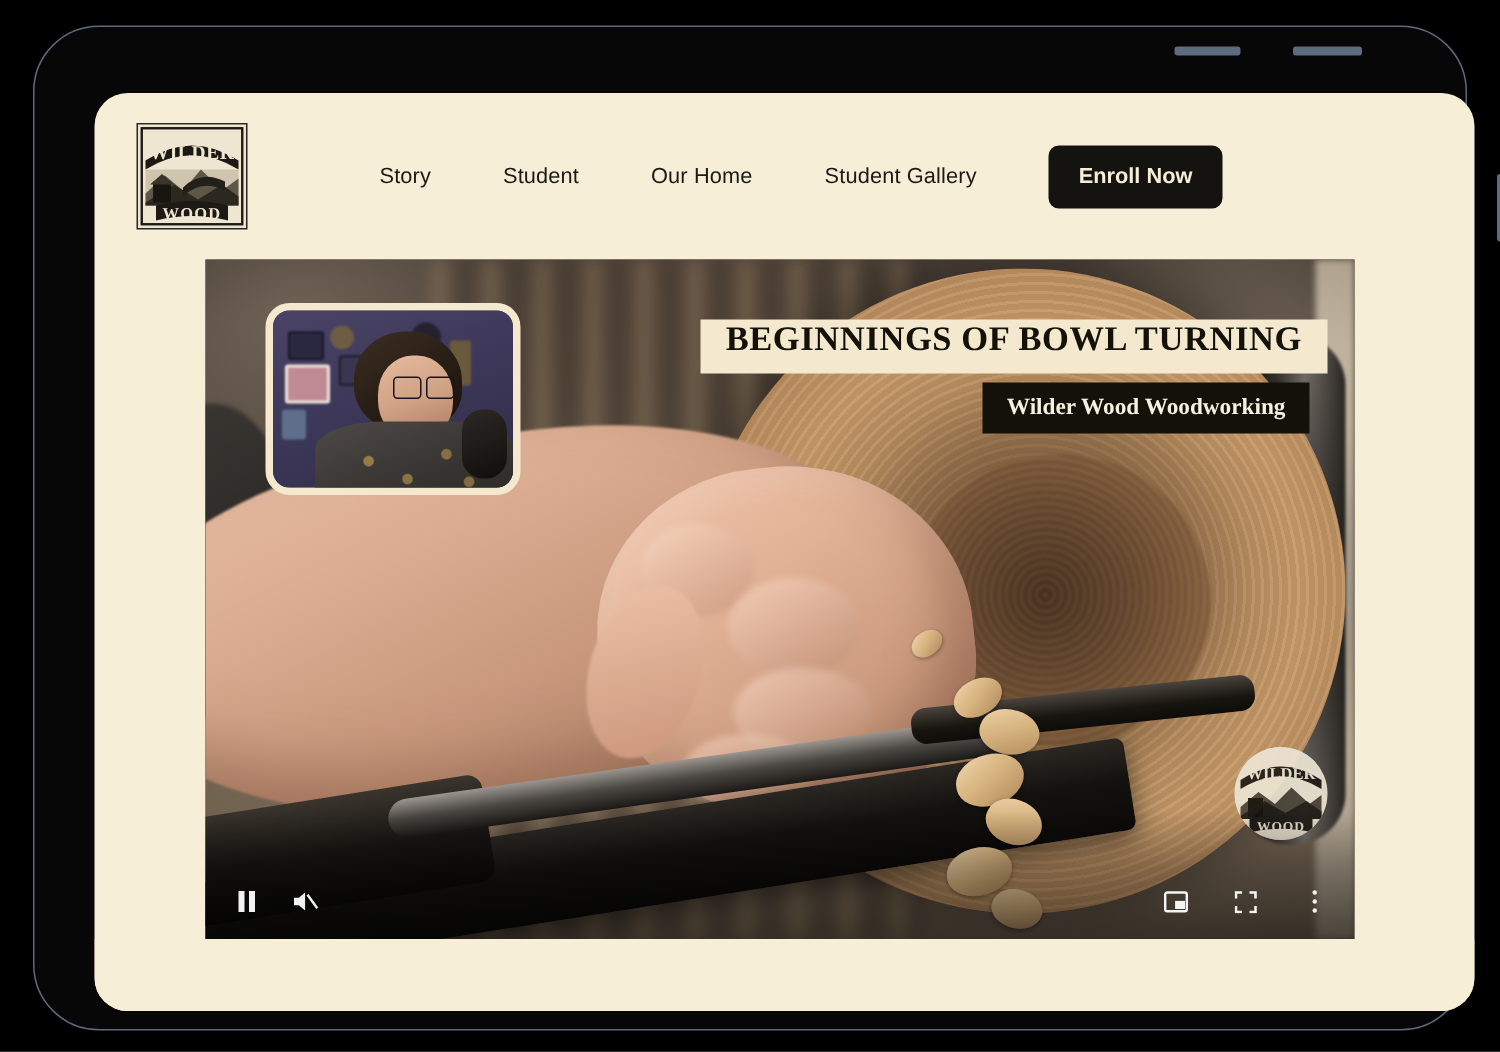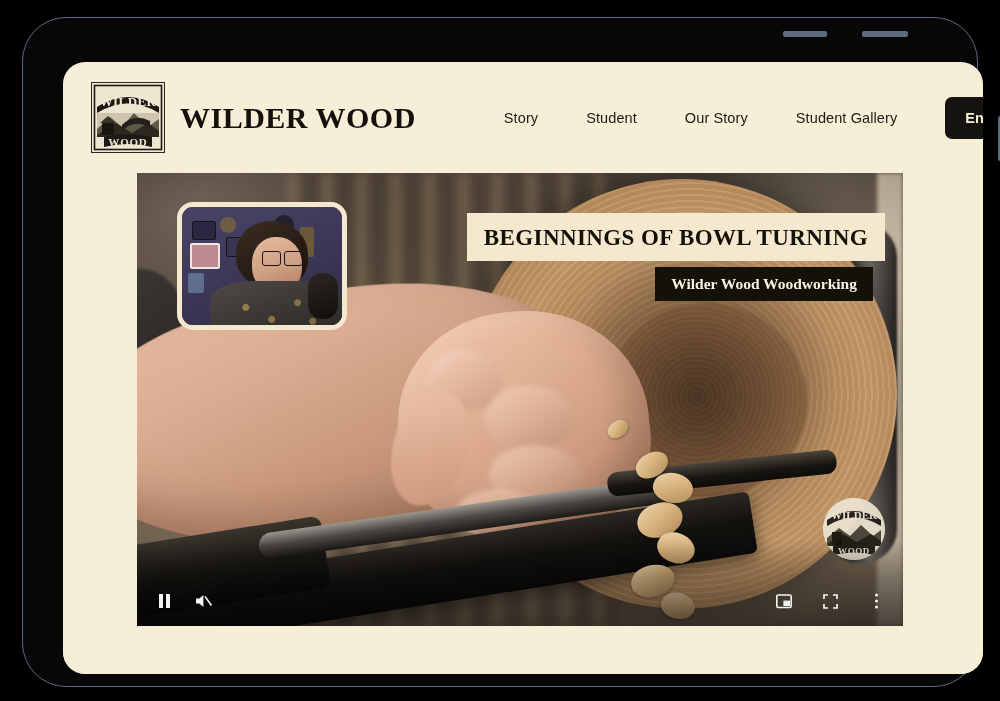--- a/index.html
+++ b/index.html
@@ -289,21 +289,21 @@
     text-align: right;
   }
   .video-title {
     display: inline-block;
     background: #f4e9cf;
     color: #141109;
     font-family: "Liberation Serif", serif;
     font-weight: bold;
     font-size: 23px;
     letter-spacing: 0.4px;
-    padding: 12px 17px 10px 17px;
+    padding: 0 17px 10px 17px;
     white-space: nowrap;
   }
   .video-subtitle {
     display: inline-block;
     margin-top: 6px;
     margin-right: 12px;
     background: #141109;
     color: #f7f1e2;
     font-family: "Liberation Serif", serif;
     font-weight: bold;
@@ -481,27 +481,26 @@
                 <rect x="10" y="38" width="12" height="14" fill="#191610"></rect>
                 <path d="M8 40 L16 33 L24 40 Z" fill="#3a352b"></path>
                 <path d="M30 42 Q42 30 58 38 L58 44 Q42 36 30 48 Z" fill="#23201a"></path>
               </g>
               <g>
                 <path d="M12 54 Q36 48 60 54 L60 64 Q36 58 12 64 Z" fill="#1d1a15"></path>
                 <text x="36" y="63" text-anchor="middle" font-family="Liberation Serif, serif" font-size="11" font-weight="bold" fill="#efe6d2" letter-spacing="0.8">WOOD</text>
               </g>
             </svg>
           </div>
-          <div class="brand-name">WILDER WOOD</div>
         </div>
 
         <nav class="nav">
           <a class="nav-link" href="#">Story</a>
           <a class="nav-link" href="#">Student</a>
-          <a class="nav-link" href="#">Our Story</a>
+          <a class="nav-link" href="#">Our Home</a>
           <a class="nav-link" href="#">Student Gallery</a>
           <button class="enroll-btn">Enroll Now</button>
         </nav>
       </div>
 
       <div class="player">
 
         <div class="photo">
           <div class="bg-shop"></div>
           <div class="slats"></div>

